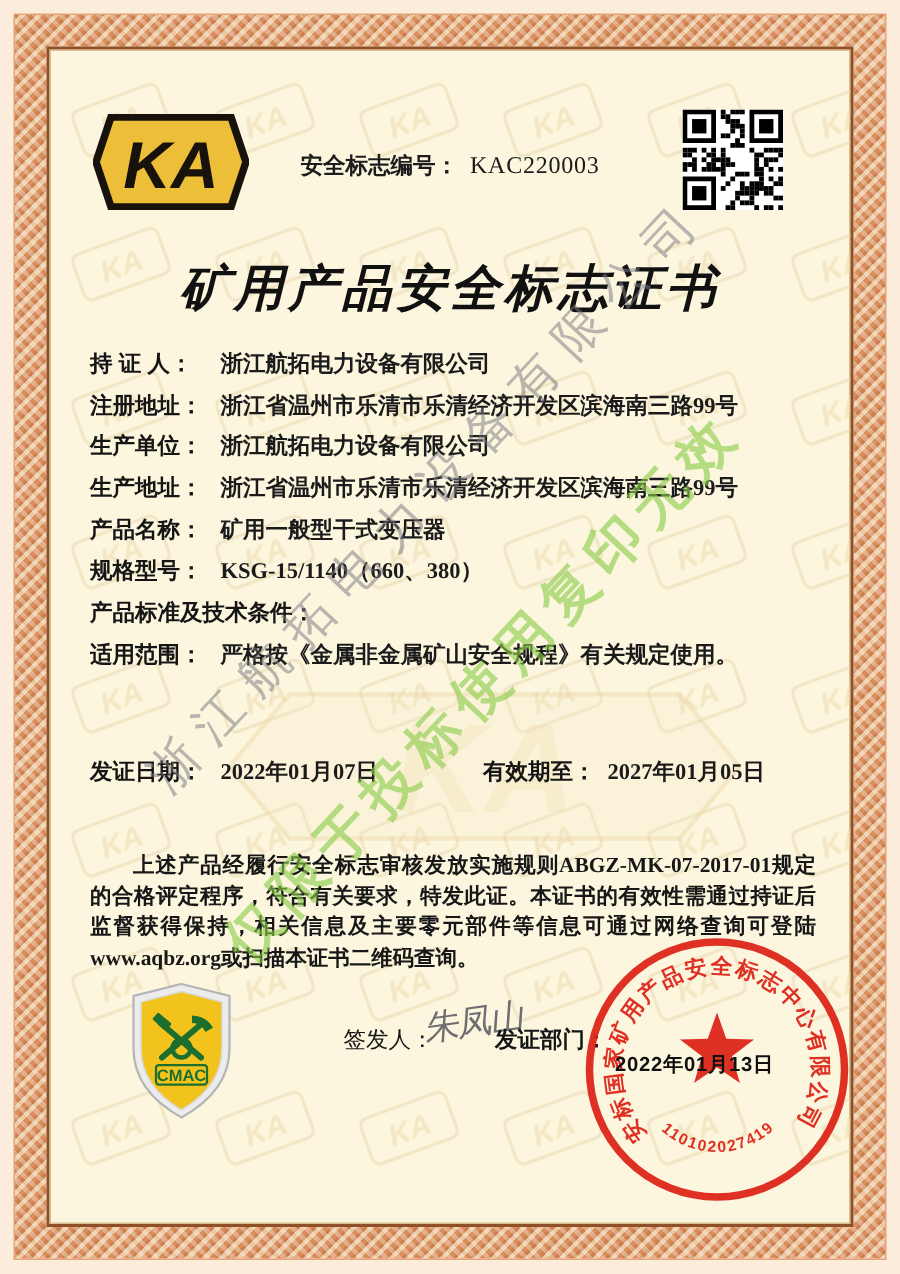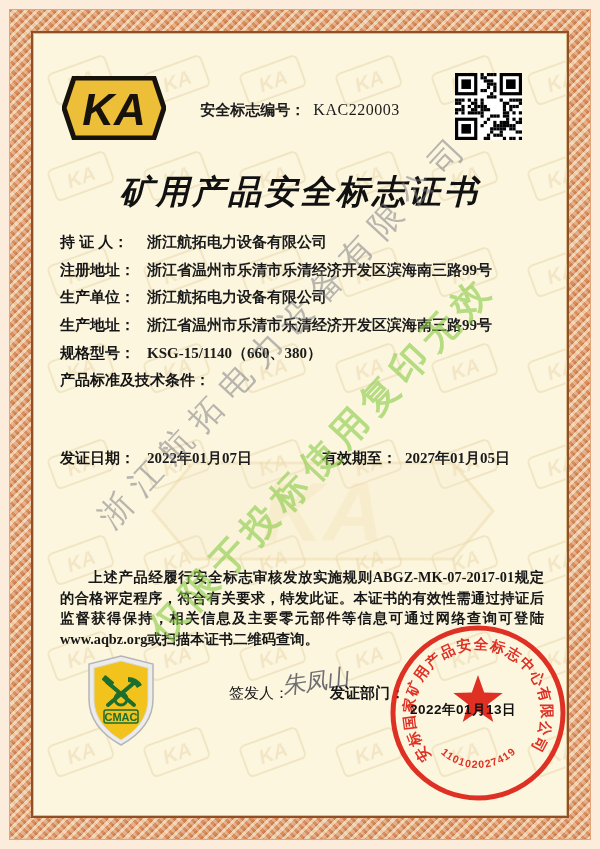--- a/index.html
+++ b/index.html
@@ -260,25 +260,33 @@
   </div>
   <div class="frow">
     <span class="lbl">生产单位：</span>
     <span class="val">浙江航拓电力设备有限公司</span>
   </div>
   <div class="frow">
     <span class="lbl">生产地址：</span>
     <span class="val">浙江省温州市乐清市乐清经济开发区滨海南三路99号</span>
   </div>
   <div class="frow">
+    <span class="lbl">产品名称：</span>
+    <span class="val">矿用一般型干式变压器</span>
+  </div>
+  <div class="frow">
     <span class="lbl">规格型号：</span>
     <span class="val">KSG-15/1140（660、380）</span>
   </div>
   <div class="frow">
     <span class="lbl wide">产品标准及技术条件：</span>
+  </div>
+  <div class="frow">
+    <span class="lbl">适用范围：</span>
+    <span class="val">严格按《金属非金属矿山安全规程》有关规定使用。</span>
   </div>
   <div class="frow dates">
     <span class="lbl">发证日期：</span>
     <span class="val">2022年01月07日</span>
     <span class="lbl2">有效期至：</span>
     <span class="val">2027年01月05日</span>
   </div>
 </div>
 
 <div class="statement">上述产品经履行安全标志审核发放实施规则ABGZ-MK-07-2017-01规定的合格评定程序，符合有关要求，特发此证。本证书的有效性需通过持证后监督获得保持，相关信息及主要零元部件等信息可通过网络查询可登陆www.aqbz.org或扫描本证书二维码查询。</div>

